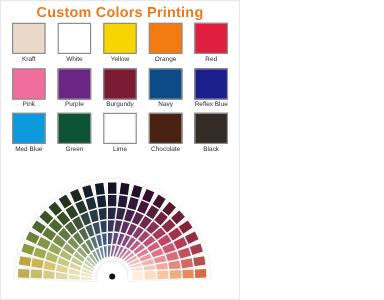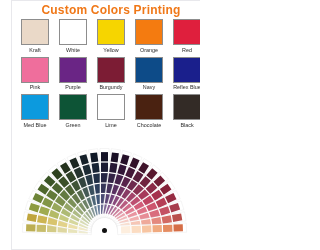--- a/index.html
+++ b/index.html
@@ -15,21 +15,20 @@
   }
 
   #page {
     position: relative;
     width: 200px;
     height: 250px;
     background: #ffffff;
     box-sizing: border-box;
     border: 1px solid #e8e8ec;
     overflow: hidden;
-    margin-left: 11px;
   }
 
   
   #title {
     text-align: center;
     font-size: 12px;
     font-weight: bold;
     color: #f07818;
     letter-spacing: 0.2px;
     padding-top: 3px;

